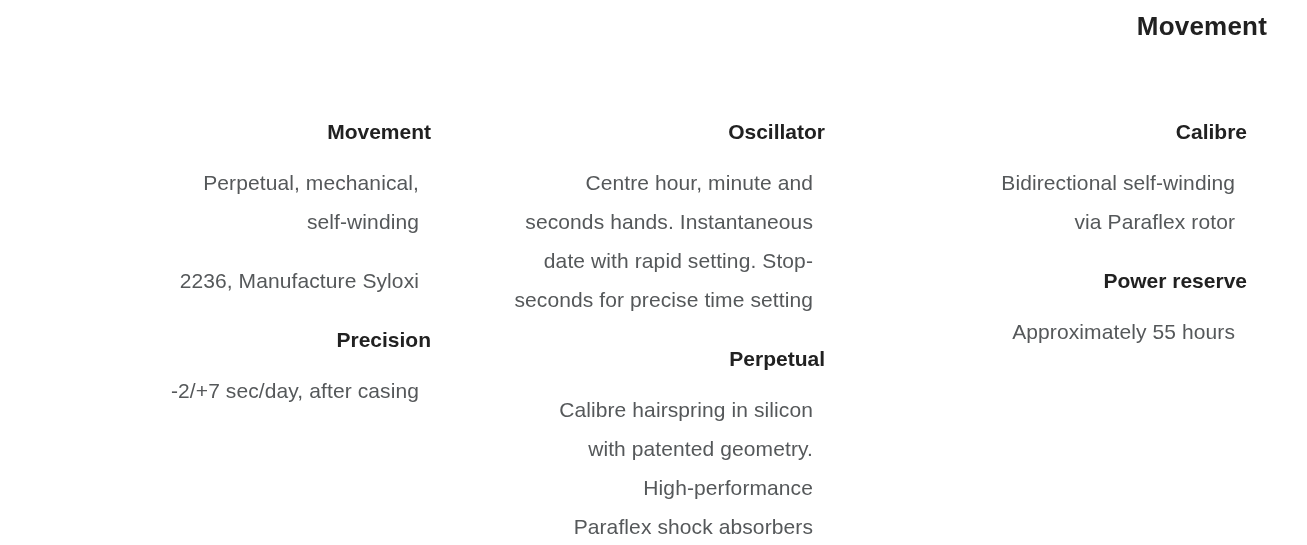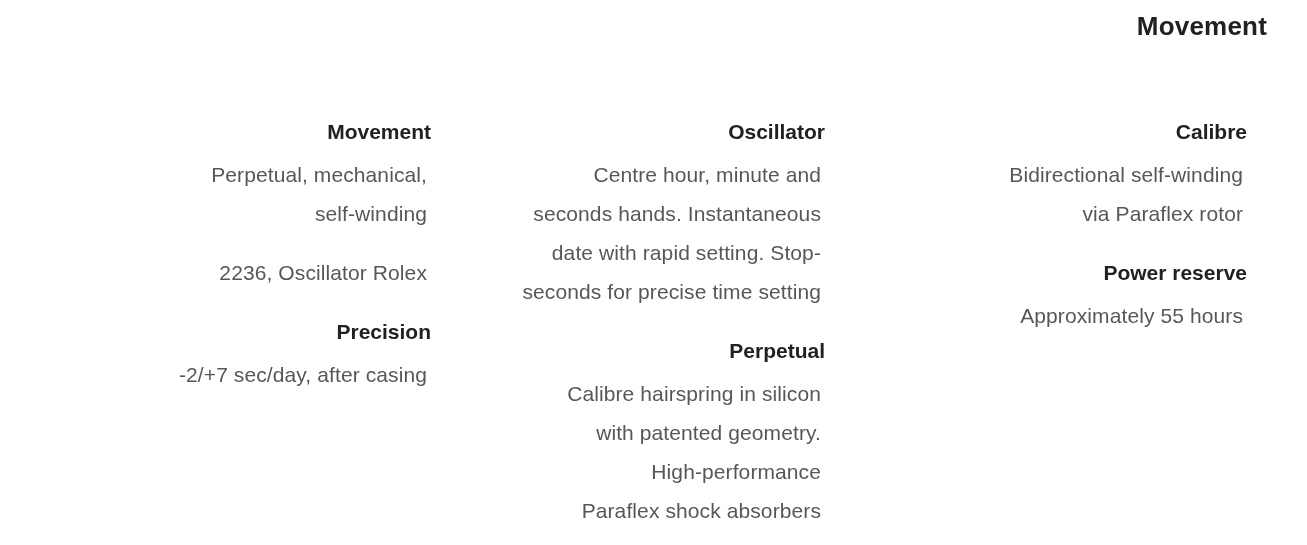--- a/index.html
+++ b/index.html
@@ -42,41 +42,41 @@
     line-height: 39px;
     font-weight: 700;
     color: #212121;
     margin: 0;
   }
   .spec-desc {
     font-size: 21px;
     line-height: 39px;
     font-weight: 400;
     color: #55585a;
-    margin: 4px;
+    margin: 12px;
     white-space: pre-line;
     letter-spacing: 0.1px;
   }
 </style>
 </head>
 <body>
 
 <div class="section">
   <h2 class="page-title">Movement</h2>
 
   <div class="columns">
 
     <div class="column">
       <div class="spec-group">
         <div class="spec-term">Movement</div>
         <div class="spec-desc">Perpetual, mechanical,
 self-winding</div>
       </div>
       <div class="spec-group">
-        <div class="spec-desc">2236, Oscillator Rolex</div>
+        <div class="spec-desc">2236, Manufacture Syloxi</div>
       </div>
       <div class="spec-group">
         <div class="spec-term">Precision</div>
         <div class="spec-desc">-2/+7 sec/day, after casing</div>
       </div>
     </div>
 
     <div class="column">
       <div class="spec-group">
         <div class="spec-term">Oscillator</div>

